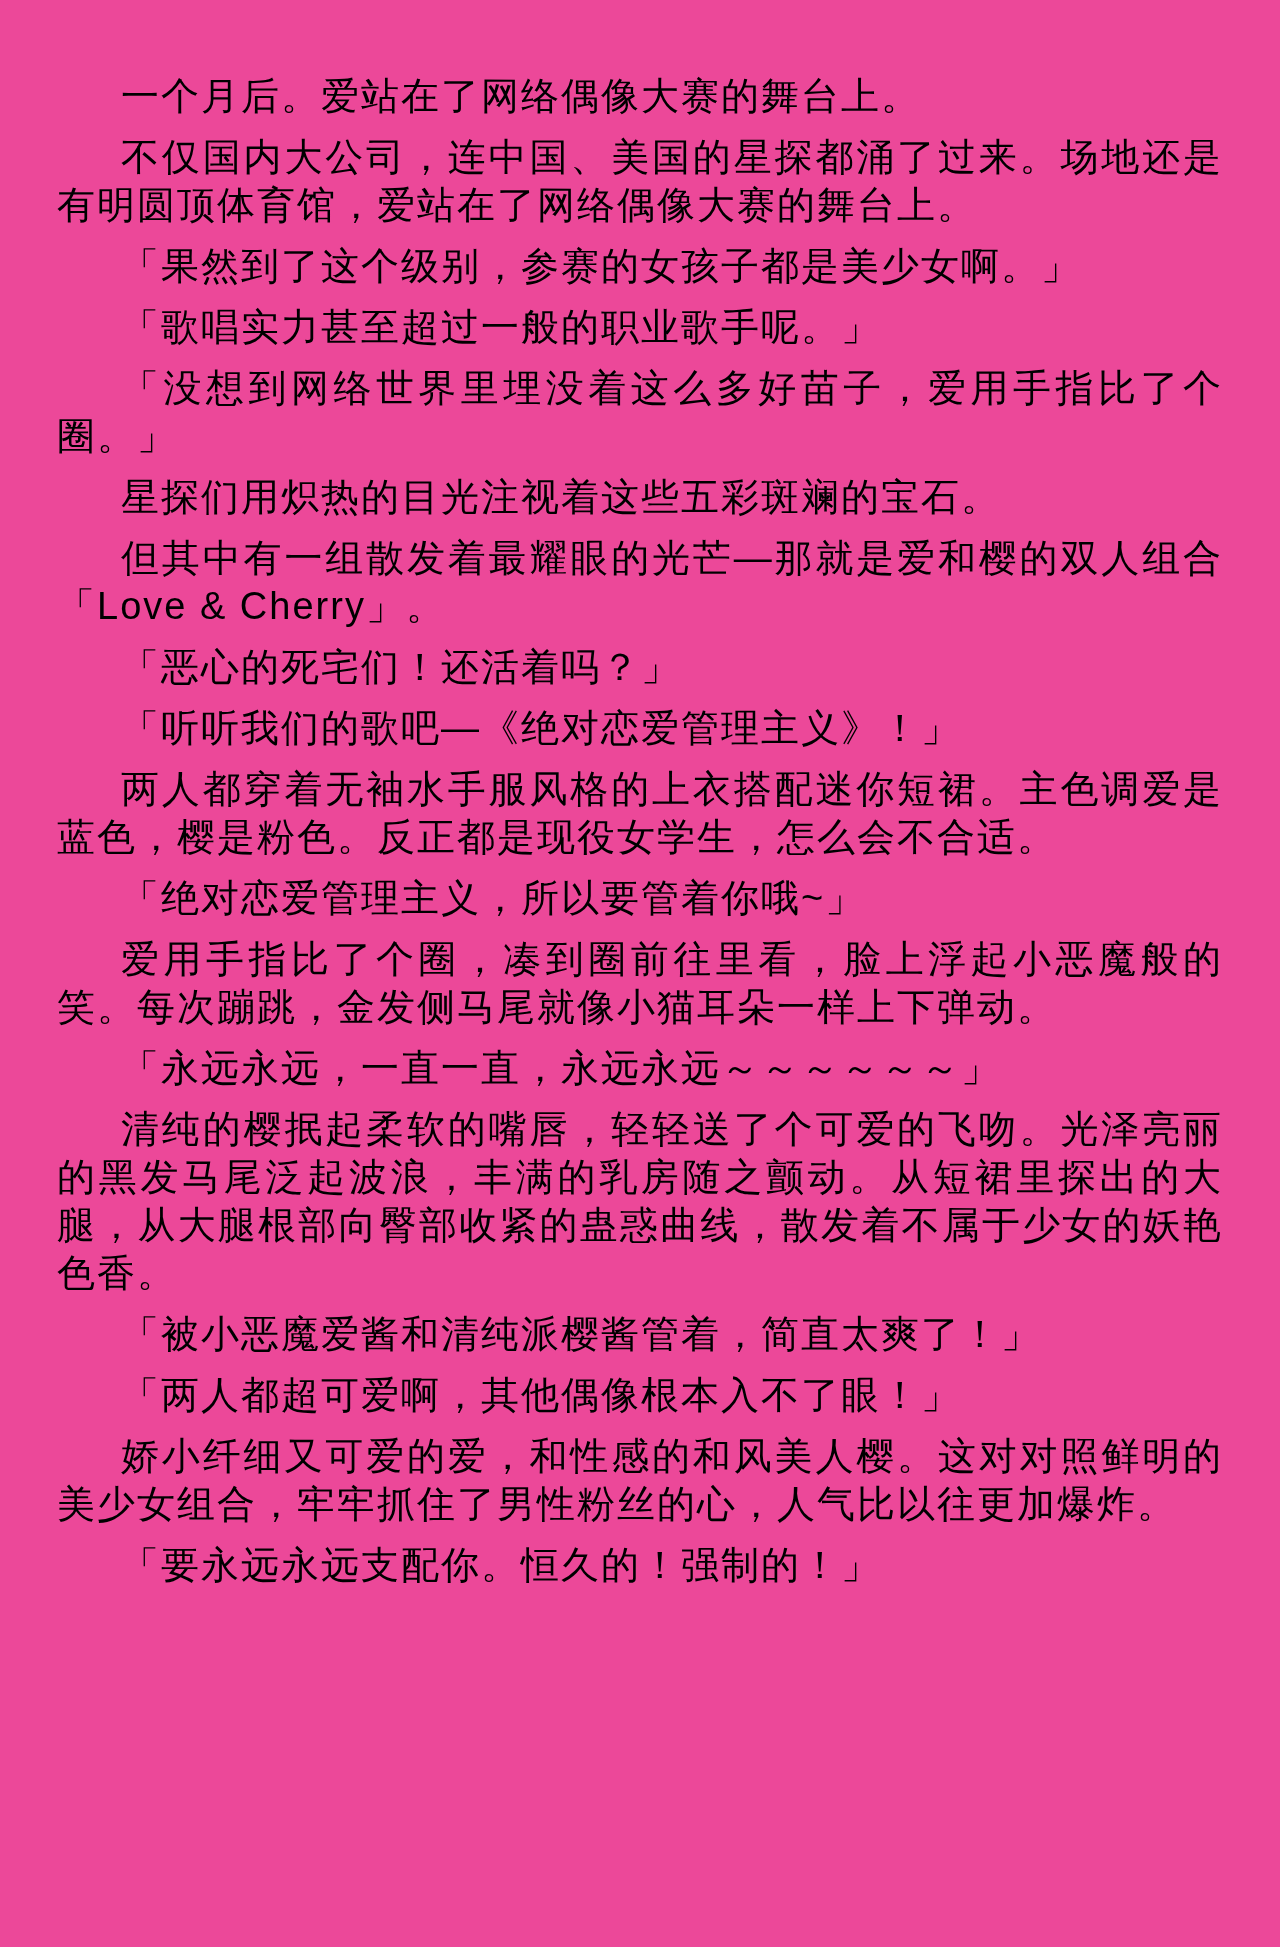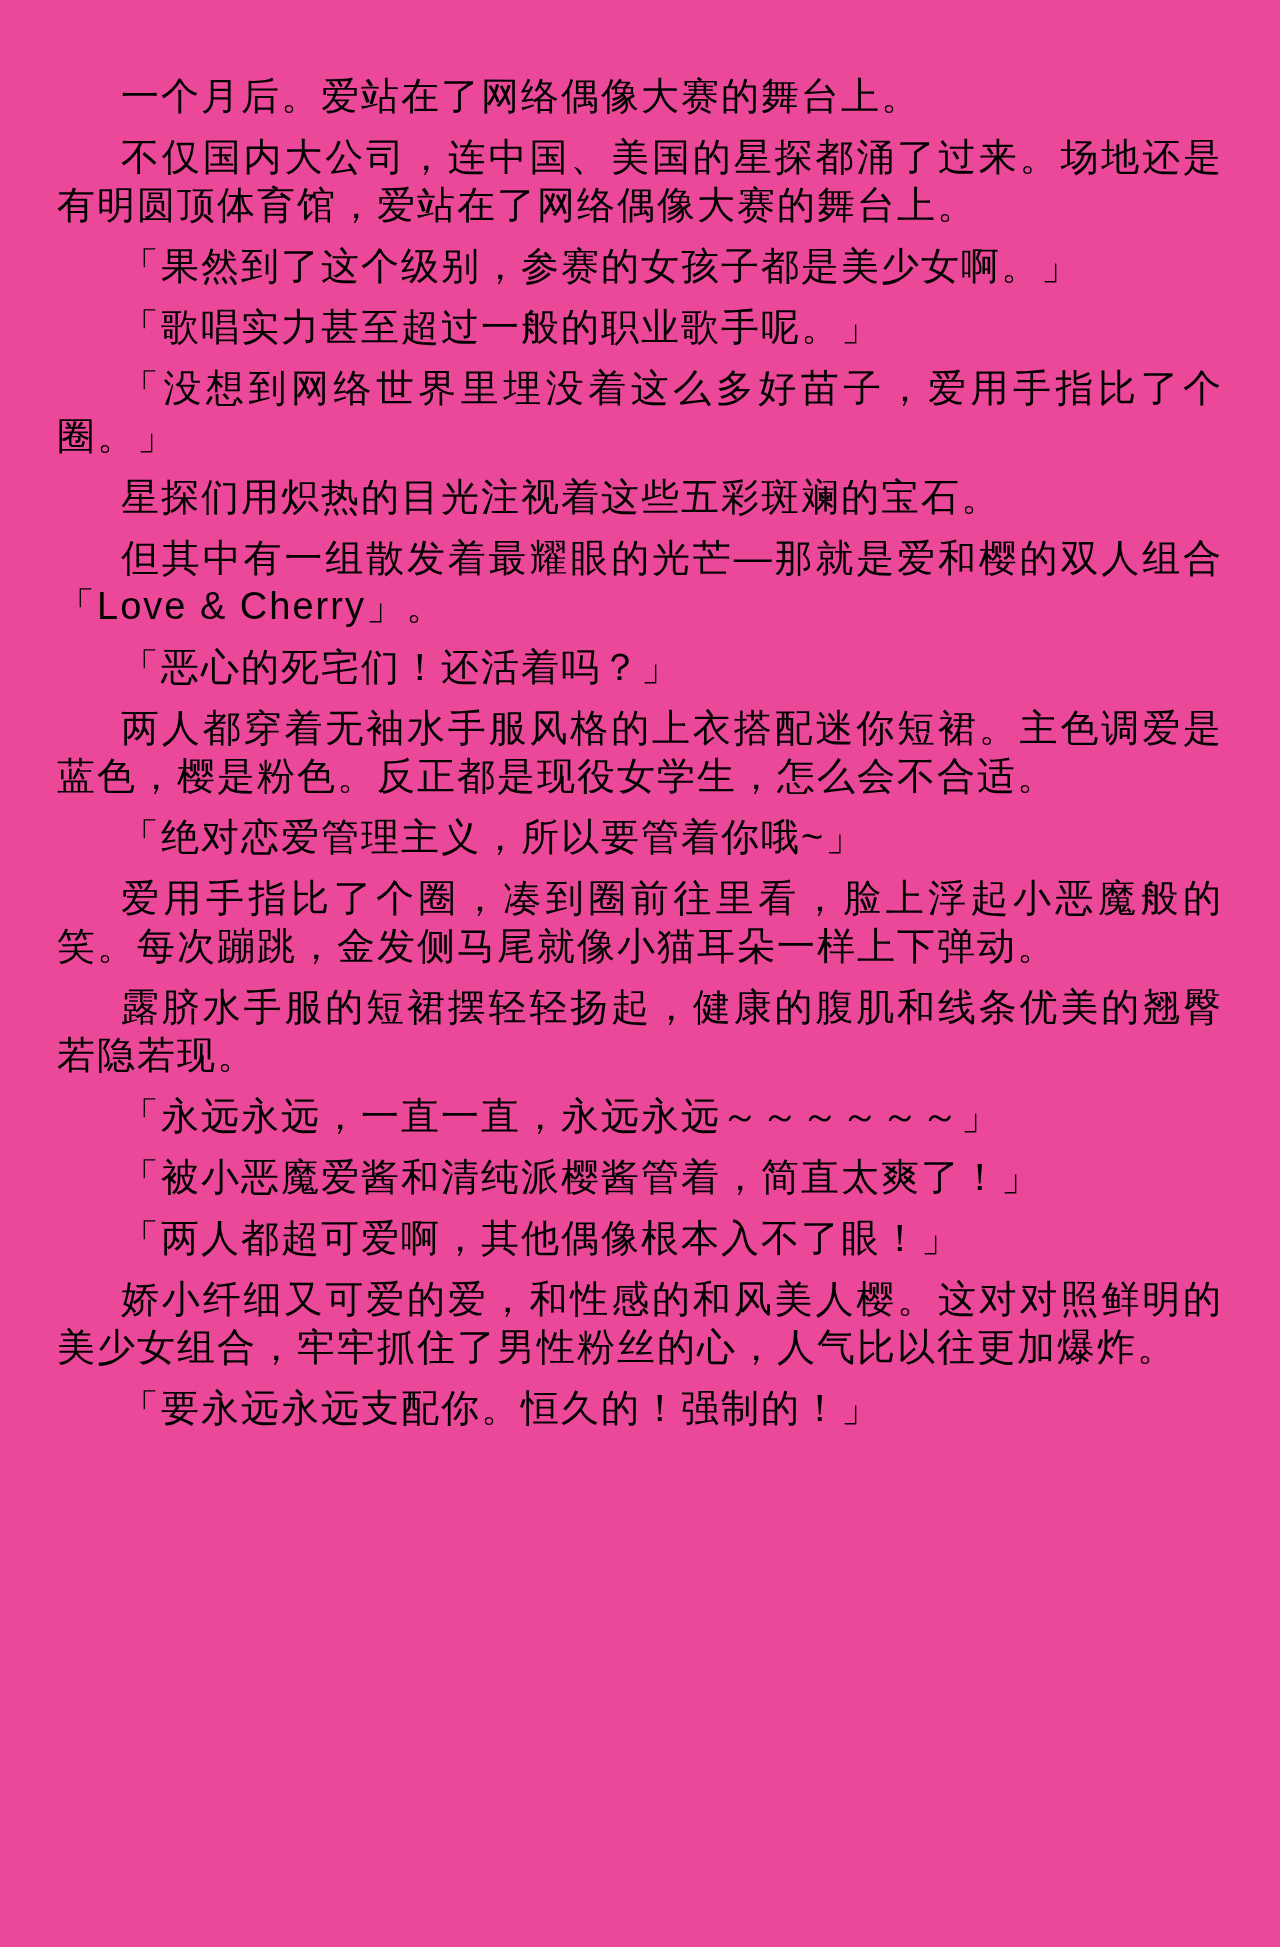--- a/index.html
+++ b/index.html
@@ -38,23 +38,24 @@
 <div class="page">
   <div id="text-block">
       <p class="para">一个月后。爱站在了网络偶像大赛的舞台上。</p>
       <p class="para">不仅国内大公司，连中国、美国的星探都涌了过来。场地还是有明圆顶体育馆，爱站在了网络偶像大赛的舞台上。</p>
       <p class="para">「果然到了这个级别，参赛的女孩子都是美少女啊。」</p>
       <p class="para">「歌唱实力甚至超过一般的职业歌手呢。」</p>
       <p class="para">「没想到网络世界里埋没着这么多好苗子，爱用手指比了个圈。」</p>
       <p class="para">星探们用炽热的目光注视着这些五彩斑斓的宝石。</p>
       <p class="para">但其中有一组散发着最耀眼的光芒—那就是爱和樱的双人组合「Love &amp; Cherry」。</p>
       <p class="para">「恶心的死宅们！还活着吗？」</p>
+      <p class="para">「听听我们的歌吧—《绝对恋爱管理主义》！」</p>
       <p class="para">两人都穿着无袖水手服风格的上衣搭配迷你短裙。主色调爱是蓝色，樱是粉色。反正都是现役女学生，怎么会不合适。</p>
       <p class="para">「绝对恋爱管理主义，所以要管着你哦~」</p>
       <p class="para">爱用手指比了个圈，凑到圈前往里看，脸上浮起小恶魔般的笑。每次蹦跳，金发侧马尾就像小猫耳朵一样上下弹动。</p>
-      <p class="para">露脐水手服的短裙摆轻轻扬起，健康的腹肌和线条优美的翘臀若隐若现。</p>
       <p class="para">「永远永远，一直一直，永远永远～～～～～～」</p>
+      <p class="para">清纯的樱抿起柔软的嘴唇，轻轻送了个可爱的飞吻。光泽亮丽的黑发马尾泛起波浪，丰满的乳房随之颤动。从短裙里探出的大腿，从大腿根部向臀部收紧的蛊惑曲线，散发着不属于少女的妖艳色香。</p>
       <p class="para">「被小恶魔爱酱和清纯派樱酱管着，简直太爽了！」</p>
       <p class="para">「两人都超可爱啊，其他偶像根本入不了眼！」</p>
       <p class="para">娇小纤细又可爱的爱，和性感的和风美人樱。这对对照鲜明的美少女组合，牢牢抓住了男性粉丝的心，人气比以往更加爆炸。</p>
       <p class="para">「要永远永远支配你。恒久的！强制的！」</p>
     </div>
 </div>
 
 </body></html>

